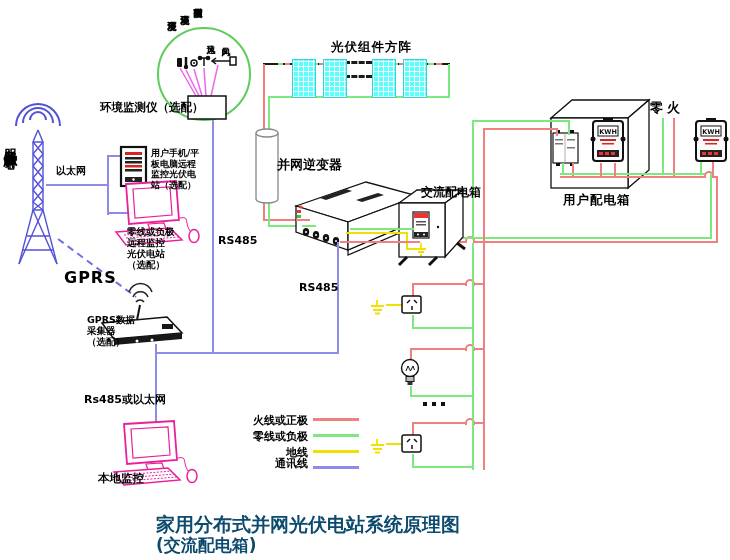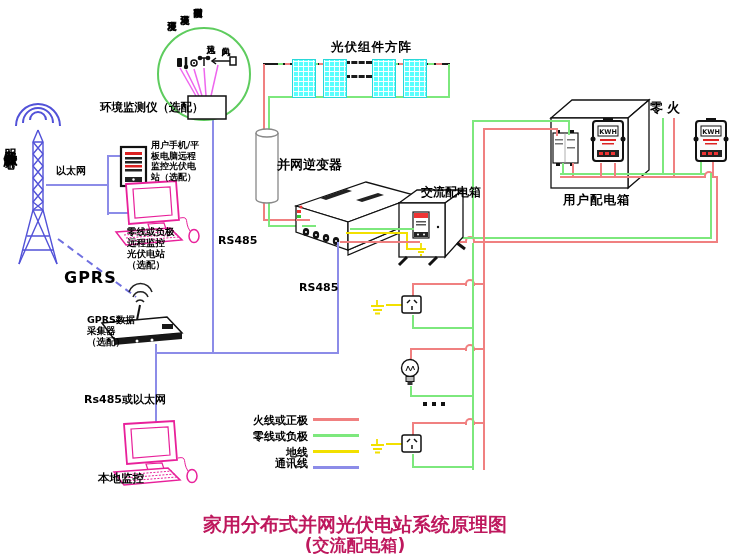--- a/index.html
+++ b/index.html
@@ -17,21 +17,21 @@
   .hop{position:absolute;width:10px;height:7px;background:#fff;border:2px solid #f08080;
        border-bottom:none;border-radius:8px 8px 0 0;box-sizing:border-box;}
   .abs{position:absolute;}
   .lbl{position:absolute;font-weight:700;color:#000;white-space:nowrap;}
   .vtext{writing-mode:vertical-rl;text-orientation:upright;}
   .pv-panel{position:absolute;width:22px;height:37px;background:#58ffff;border:1px solid #2ad8d8;
     background-image:repeating-linear-gradient(90deg,rgba(255,255,255,.95) 0 1px,transparent 1px 5px),
                      repeating-linear-gradient(0deg,rgba(255,255,255,.95) 0 1px,transparent 1px 5px);}
   .dot{position:absolute;width:4px;height:4px;background:#111;}
   .legend-line{position:absolute;width:46px;height:3px;}
-  .title{position:absolute;left:140px;width:430px;text-align:center;font-weight:700;color:#be185d;}
+  .title{position:absolute;left:156px;width:430px;font-weight:700;color:#0c4a6e;}
   svg{position:absolute;overflow:visible;}
   svg text{font-family:"DejaVu Sans","Liberation Sans",sans-serif;}
 </style>
 </head>
 <body>
 
 <div id="canvas">
 
   <div>
 
@@ -368,21 +368,21 @@
     <g stroke="#e8209a" stroke-width="1" fill="none">
       <path d="M14,55 L64,51 M16,58 L67,54 M18,61 L69,57" stroke-dasharray="2,1.5"></path>
       <path d="M80,51 C74,42 80,36 70,38"></path>
     </g>
   </svg>
 
   <div class="lbl vtext" style="left:2px;top:138px;height:122px;font-size:13.5px;letter-spacing:1px">服务器云计算中心</div>
   <div class="lbl" style="left:56px;top:164px;font-size:10px">以太网</div>
   <div class="lbl" style="left:64px;top:268px;font-size:16px;letter-spacing:1px">GPRS</div>
 
-  <div class="abs" style="left:151px;top:140px;font-size:9px;line-height:10.5px;font-weight:600">
+  <div class="abs" style="left:151px;top:148px;font-size:9px;line-height:10.5px;font-weight:600">
     <div>用户手机/平</div>
     <div>板电脑远程</div>
     <div>监控光伏电</div>
     <div>站（选配）</div>
   </div>
   <div class="abs" style="left:127px;top:226px;font-size:9.5px;line-height:11px;font-weight:600">
     <div>零线或负极</div>
     <div>远程监控</div>
     <div>光伏电站</div>
     <div>（选配）</div>

